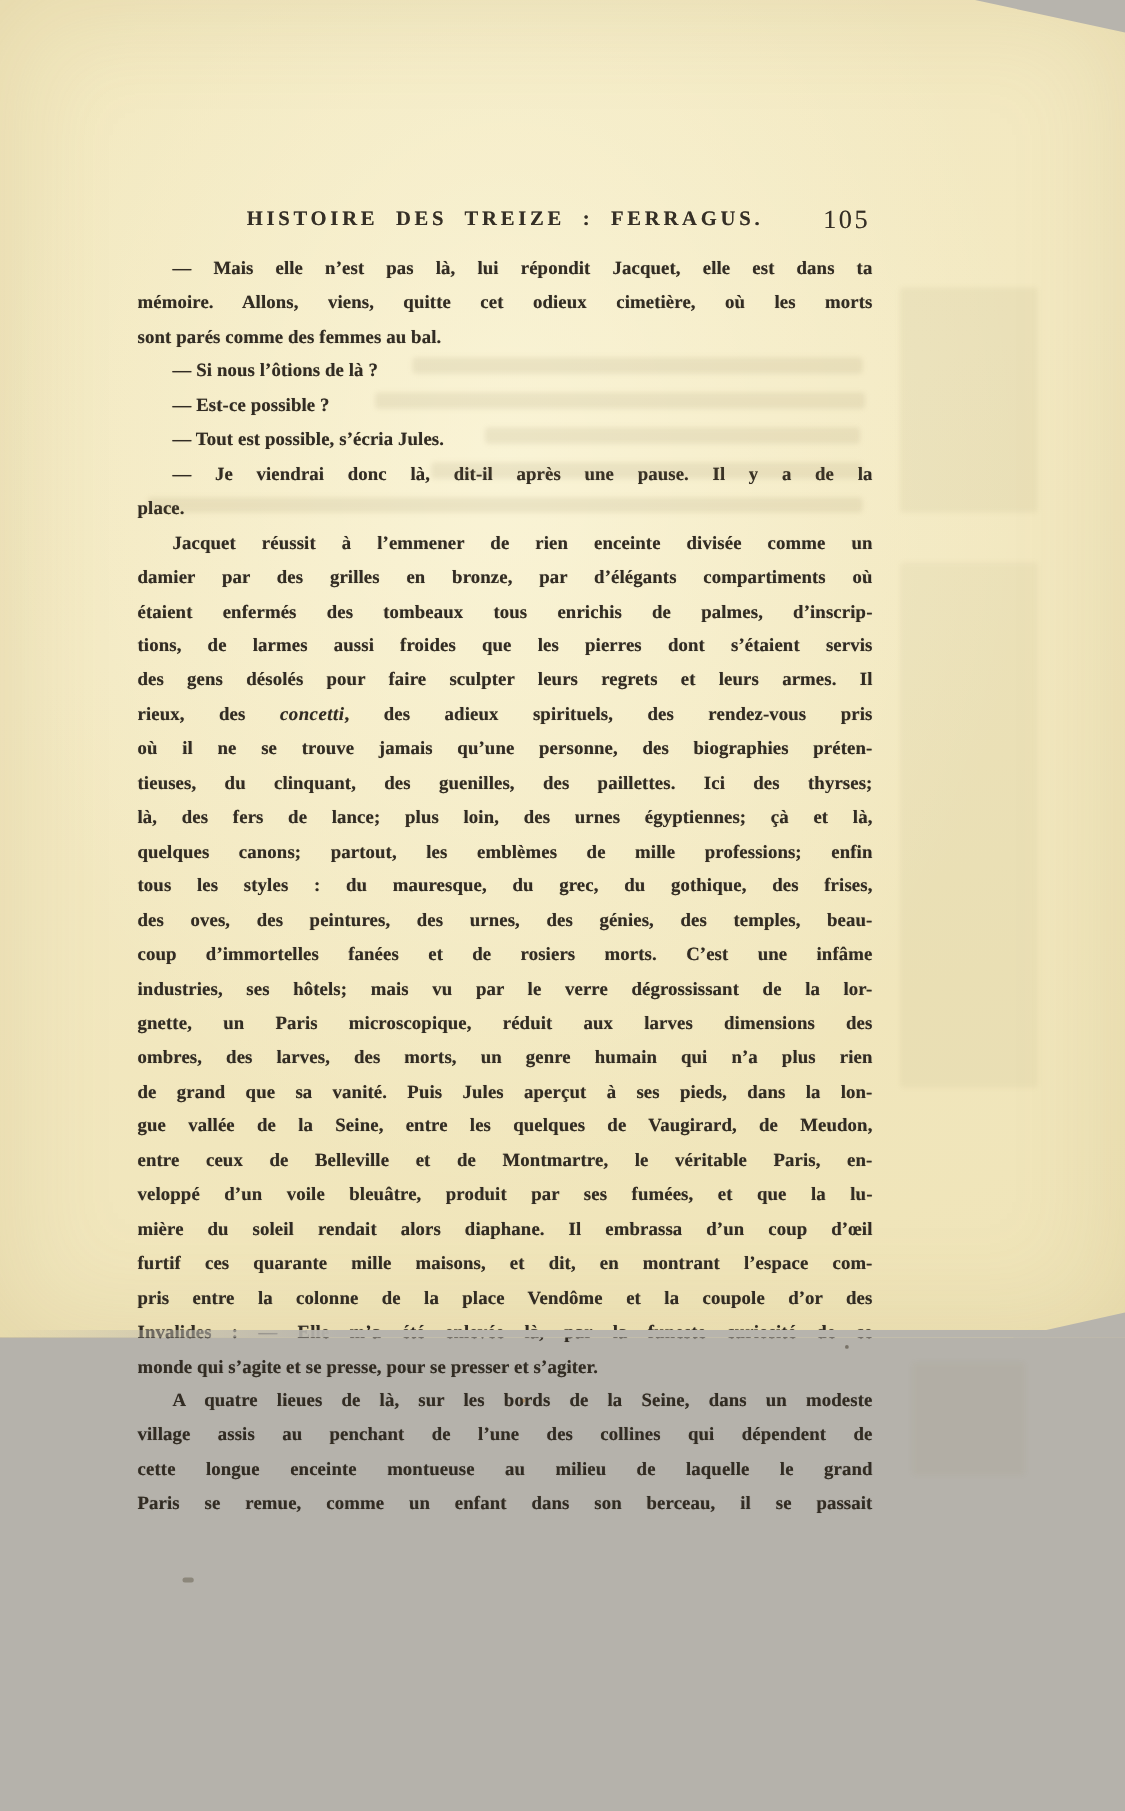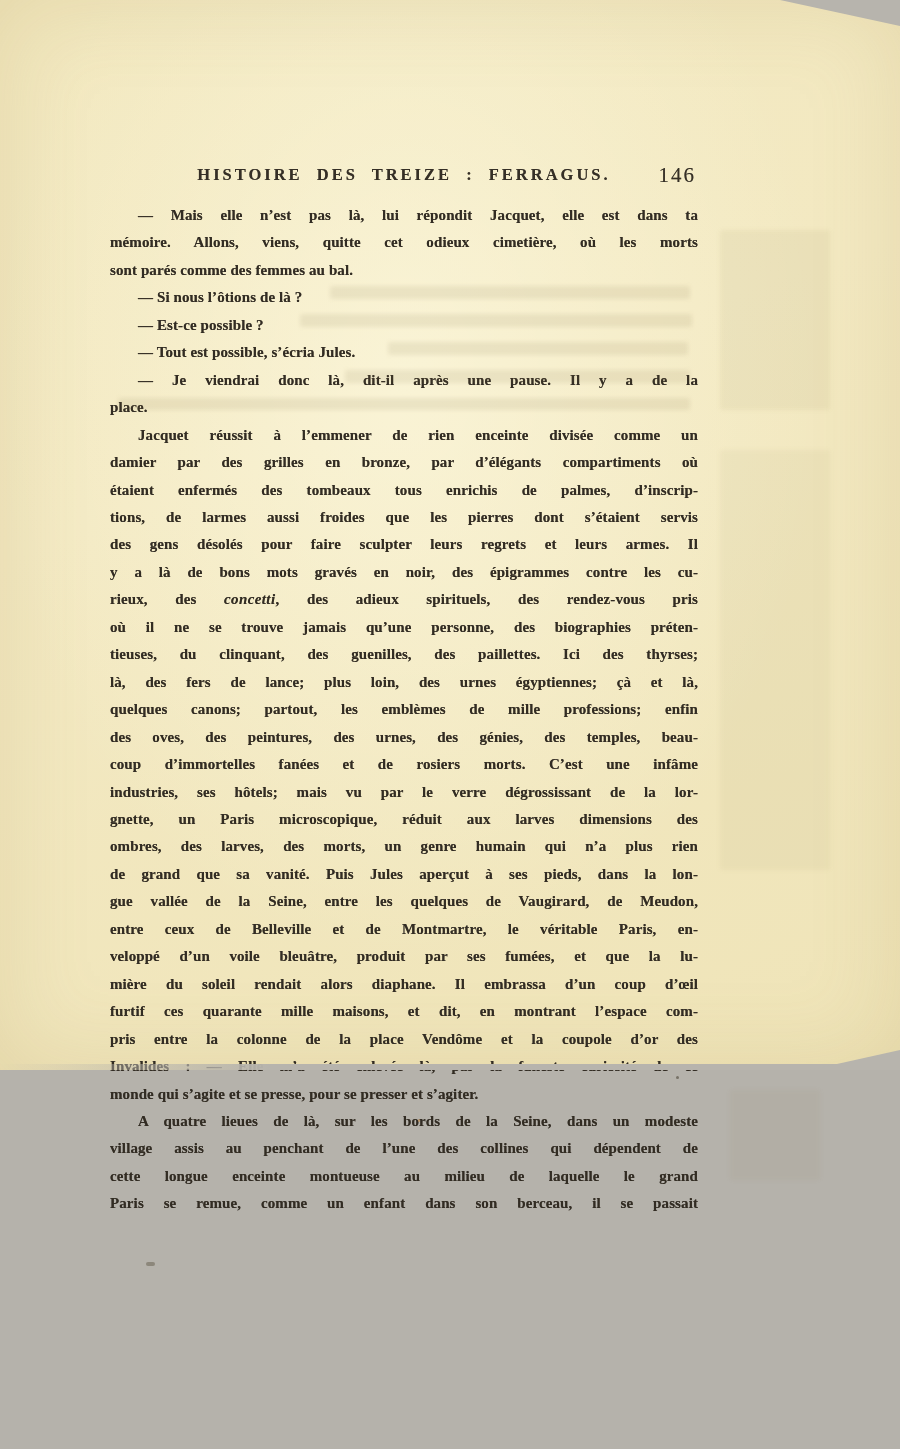--- a/index.html
+++ b/index.html
@@ -84,43 +84,43 @@
   .k3{left:418px;top:1119px;width:2px;height:3px;background:rgba(190,130,60,0.6);}
 </style>
 </head>
 <body>
 
 <div class="page">
 
   <div class="content">
     <div class="running-head">
       <div class="running-title">HISTOIRE DES TREIZE : FERRAGUS.</div>
-      <div class="page-number">146</div>
+      <div class="page-number">105</div>
     </div>
 
     <div class="text-lines">
         <div class="line just ind"><span>— Mais elle n’est pas là, lui répondit Jacquet, elle est dans ta</span></div>
         <div class="line just"><span>mémoire. Allons, viens, quitte cet odieux cimetière, où les morts</span></div>
         <div class="line"><span>sont parés comme des femmes au bal.</span></div>
         <div class="line ind"><span>— Si nous l’ôtions de là&nbsp;?</span></div>
         <div class="line ind"><span>— Est-ce possible&nbsp;?</span></div>
         <div class="line ind"><span>— Tout est possible, s’écria Jules.</span></div>
         <div class="line just ind"><span>— Je viendrai donc là, dit-il après une pause. Il y a de la</span></div>
         <div class="line"><span>place.</span></div>
         <div class="line just ind"><span>Jacquet réussit à l’emmener de rien enceinte divisée comme un</span></div>
         <div class="line just"><span>damier par des grilles en bronze, par d’élégants compartiments où</span></div>
         <div class="line just"><span>étaient enfermés des tombeaux tous enrichis de palmes, d’inscrip-</span></div>
         <div class="line just"><span>tions, de larmes aussi froides que les pierres dont s’étaient servis</span></div>
         <div class="line just"><span>des gens désolés pour faire sculpter leurs regrets et leurs armes. Il</span></div>
-        <div class="line just"><span>y a là de bons mots gravés en noir, des épigrammes contre les cu-</span></div>
         <div class="line just"><span>rieux, des </span><i>concetti</i><span>, des adieux spirituels, des rendez-vous pris</span></div>
         <div class="line just"><span>où il ne se trouve jamais qu’une personne, des biographies préten-</span></div>
         <div class="line just"><span>tieuses, du clinquant, des guenilles, des paillettes. Ici des thyrses;</span></div>
         <div class="line just"><span>là, des fers de lance; plus loin, des urnes égyptiennes; çà et là,</span></div>
         <div class="line just"><span>quelques canons; partout, les emblèmes de mille professions; enfin</span></div>
+        <div class="line just"><span>tous les styles&nbsp;: du mauresque, du grec, du gothique, des frises,</span></div>
         <div class="line just"><span>des oves, des peintures, des urnes, des génies, des temples, beau-</span></div>
         <div class="line just"><span>coup d’immortelles fanées et de rosiers morts. C’est une infâme</span></div>
         <div class="line just"><span>industries, ses hôtels; mais vu par le verre dégrossissant de la lor-</span></div>
         <div class="line just"><span>gnette, un Paris microscopique, réduit aux larves dimensions des</span></div>
         <div class="line just"><span>ombres, des larves, des morts, un genre humain qui n’a plus rien</span></div>
         <div class="line just"><span>de grand que sa vanité. Puis Jules aperçut à ses pieds, dans la lon-</span></div>
         <div class="line just"><span>gue vallée de la Seine, entre les quelques de Vaugirard, de Meudon,</span></div>
         <div class="line just"><span>entre ceux de Belleville et de Montmartre, le véritable Paris, en-</span></div>
         <div class="line just"><span>veloppé d’un voile bleuâtre, produit par ses fumées, et que la lu-</span></div>
         <div class="line just"><span>mière du soleil rendait alors diaphane. Il embrassa d’un coup d’œil</span></div>

